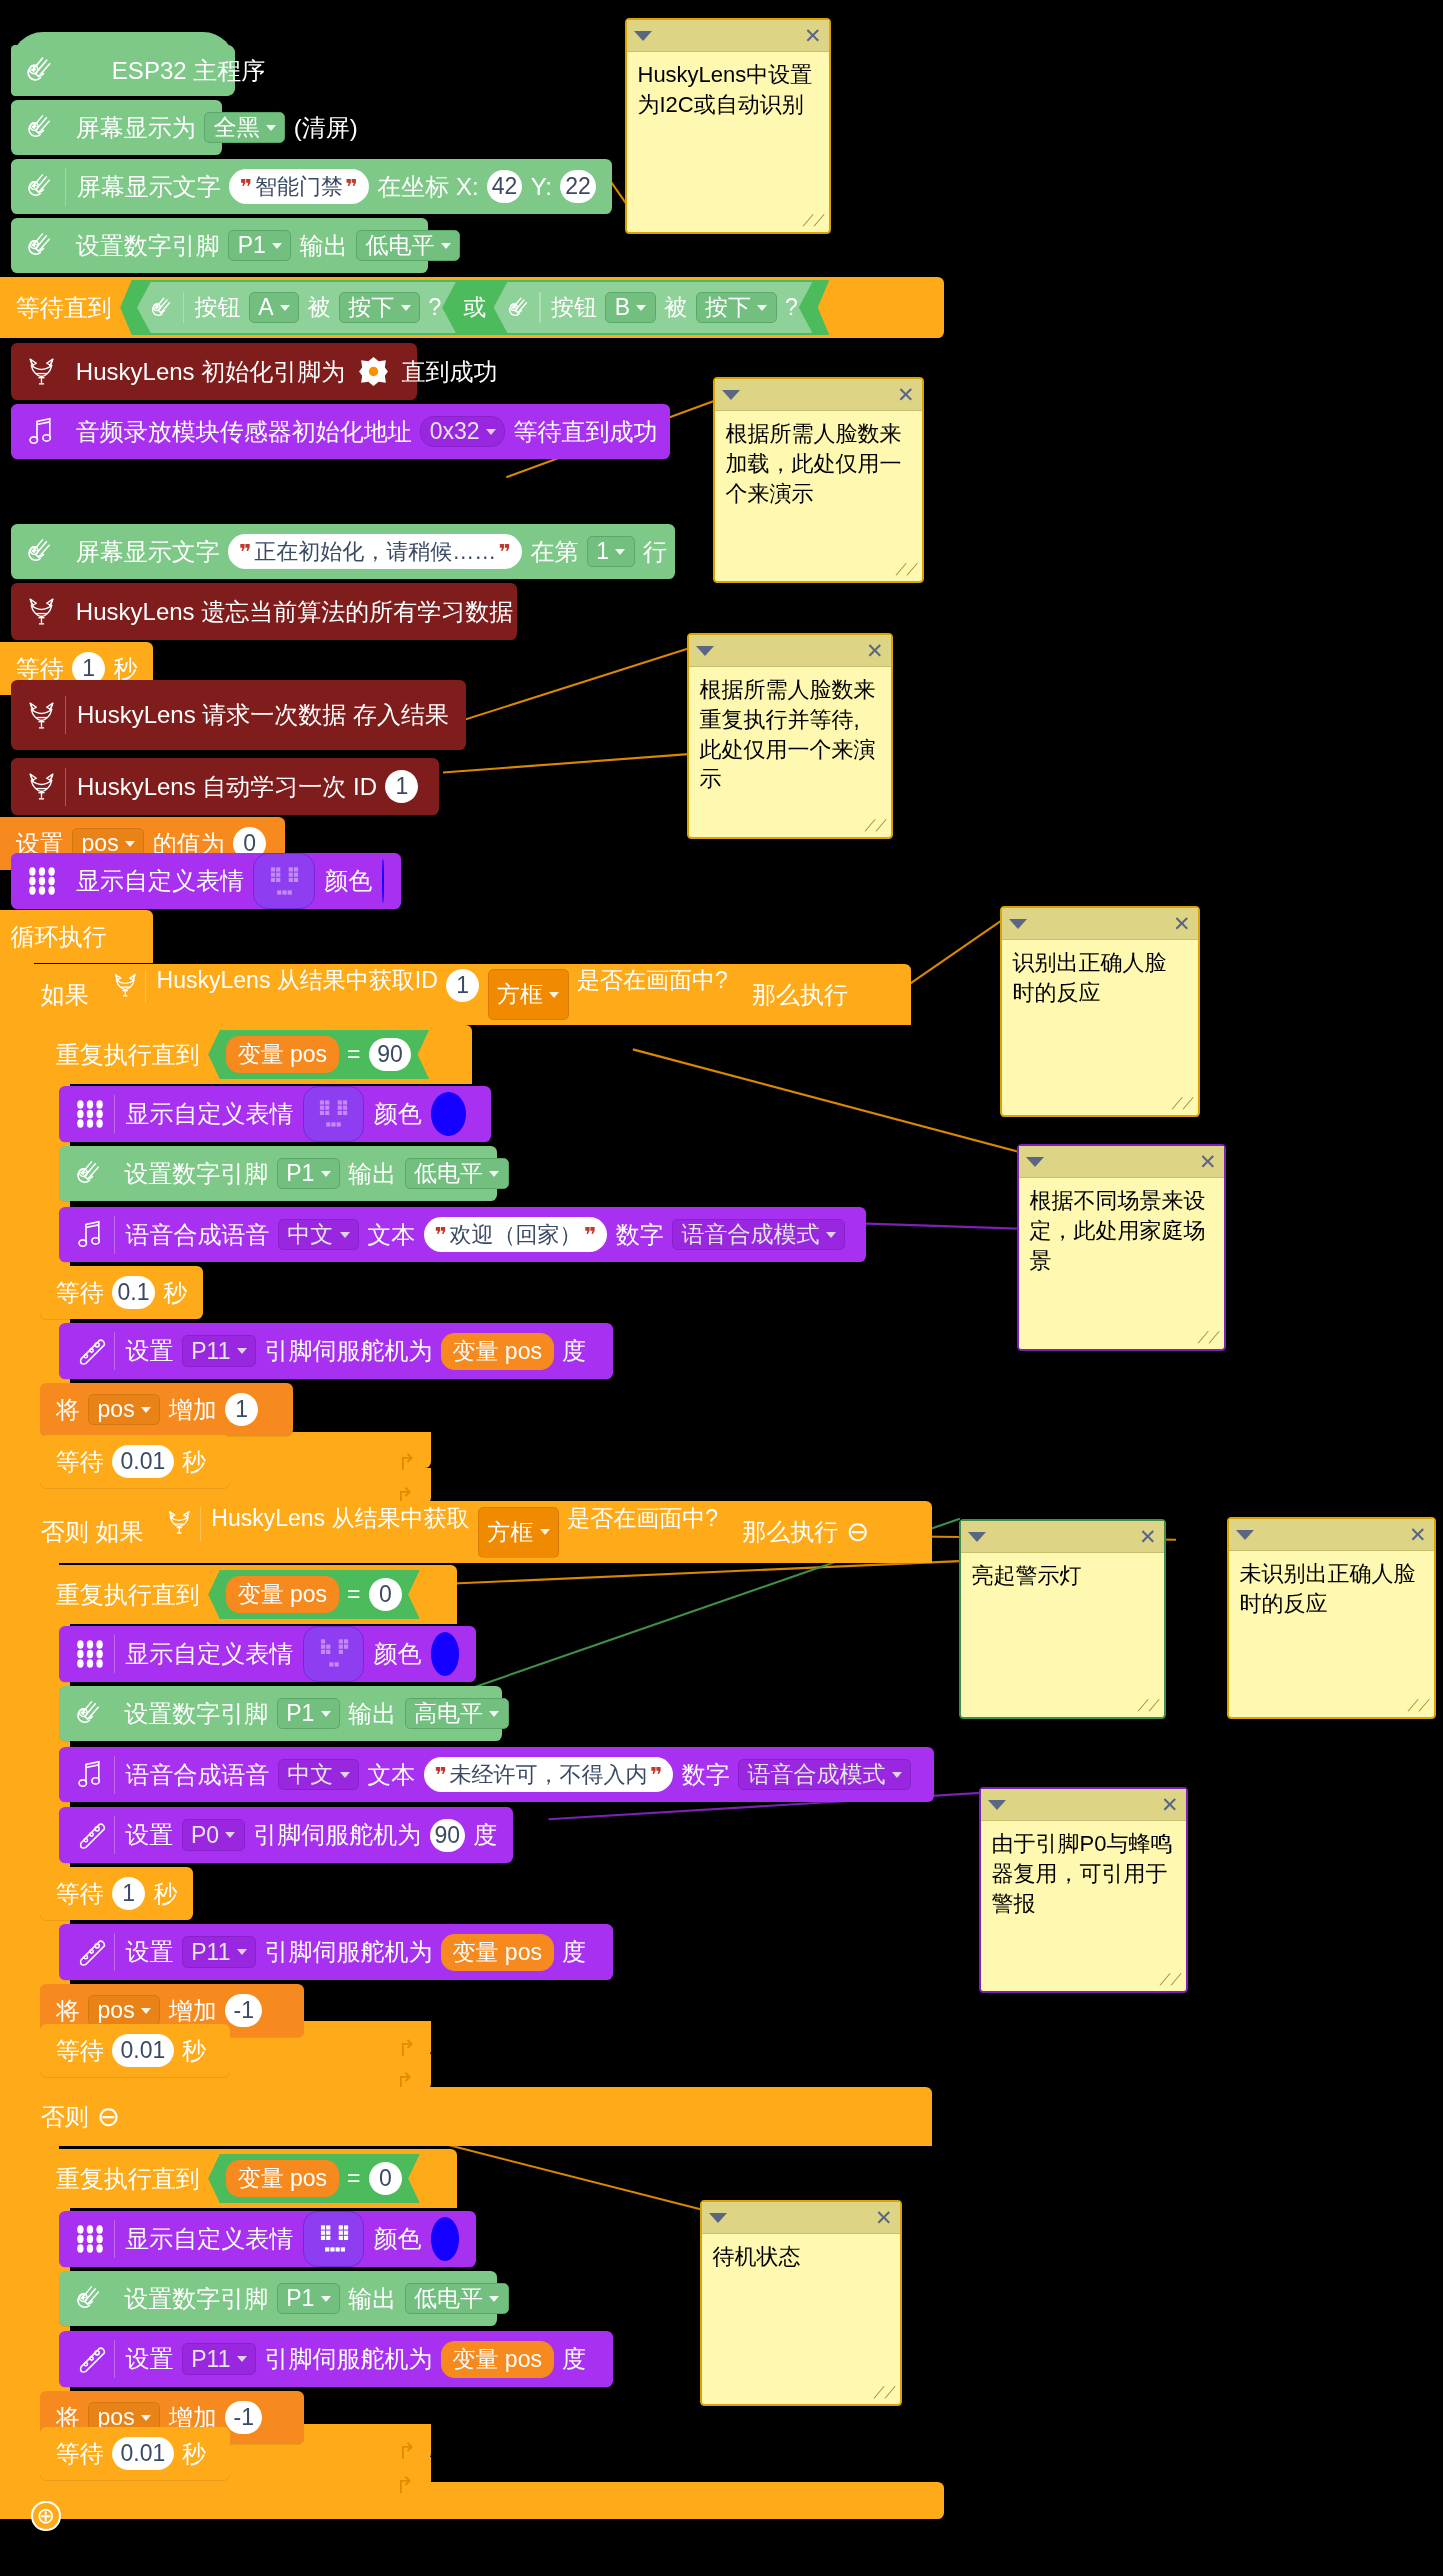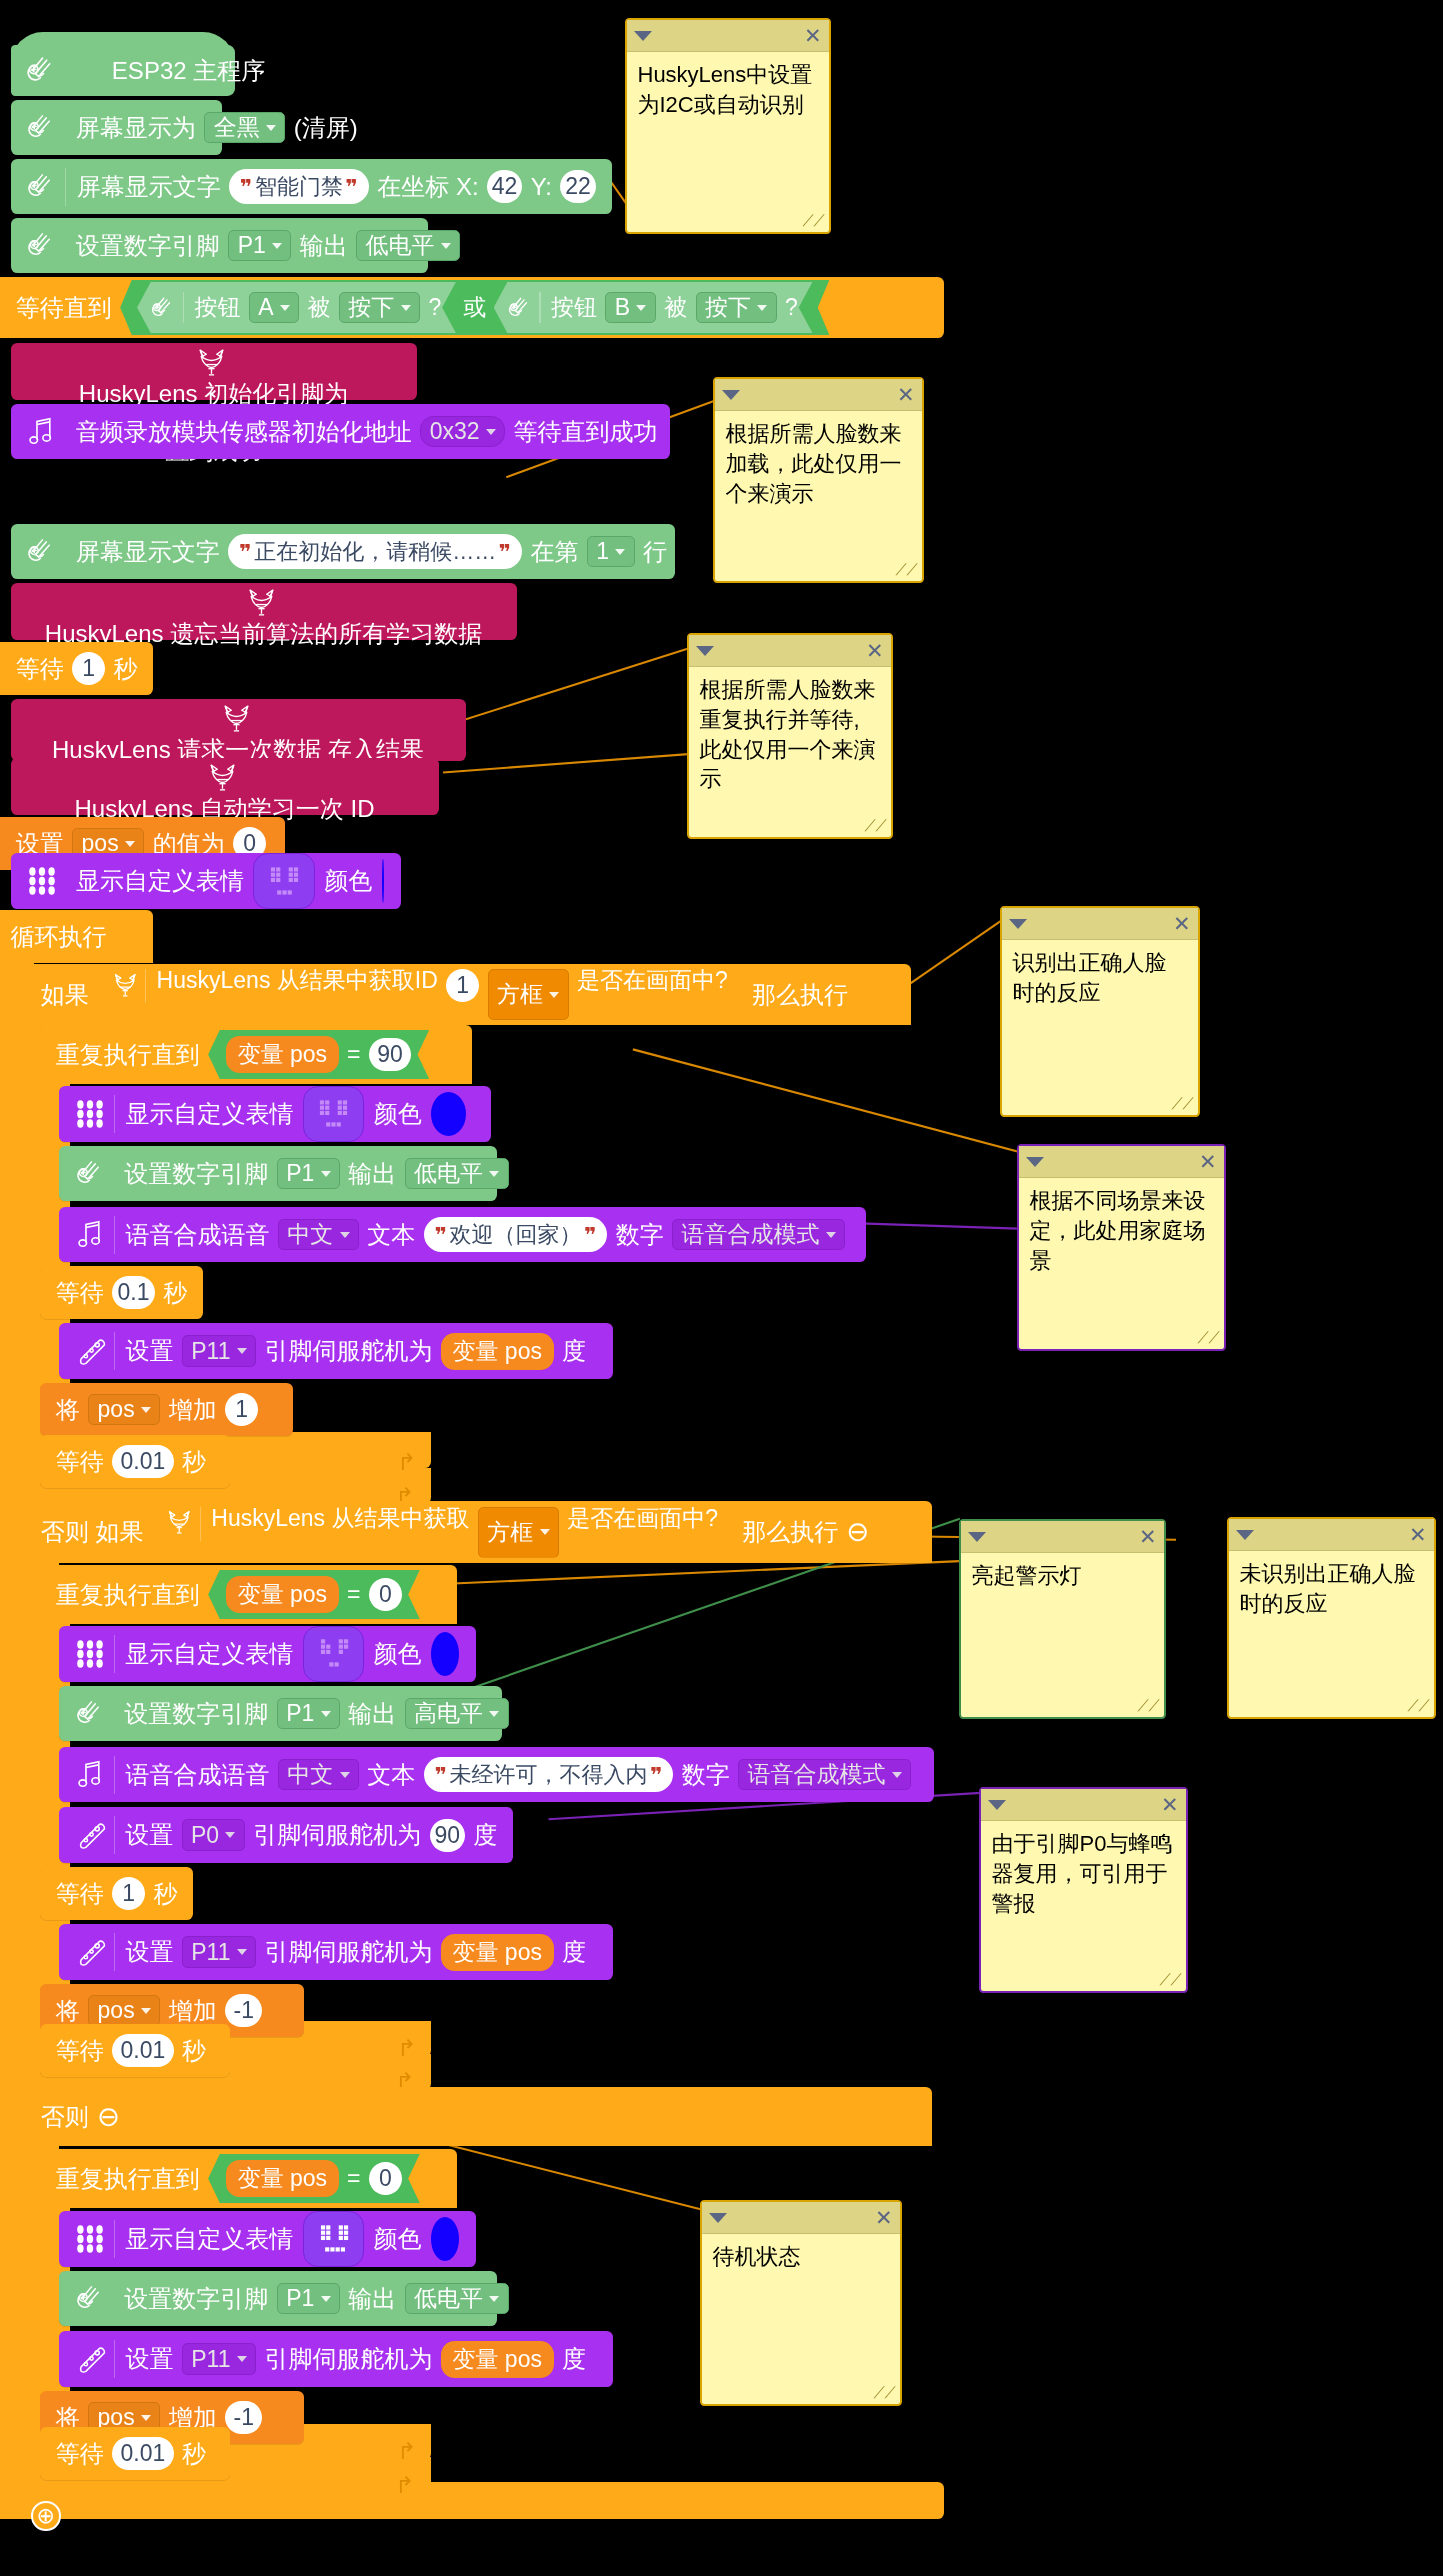--- a/index.html
+++ b/index.html
@@ -18,21 +18,21 @@
     padding:0 11.6px; white-space:nowrap;
     box-shadow:0 0.5px 0 rgba(0,0,0,.18);
   }
   .blk .lbl { padding:0 4.2px; }
   .blk .icon { width:39px; height:39px; flex:0 0 39px; margin-right:3.2px;
                display:flex; align-items:center; justify-content:center; }
   .blk .sep { width:1.1px; height:38px; background:rgba(255,255,255,.28); margin:0 6.3px 0 1.1px; }
 
   
   .c-green   { background:#7ec888; }
-  .c-orange2 { background:#be185d;flex-direction:column; }
+  .c-orange2 { background:#7f1d1d; }
   .c-varor   { background:#f68a1f; }
   .c-purple  { background:#a830f0; }
   .c-ctrl    { background:#ffab19; }
 
   
   .chip {
     display:inline-flex; align-items:center; justify-content:center;
     border-radius:5.3px; padding:3.2px 8.4px; margin:0 4.2px; font-size:23px;
     border:1.1px solid rgba(0,0,0,.12);
   }
@@ -358,21 +358,21 @@
     <span class="sep"></span>
     <span class="lbl">HuskyLens 遗忘当前算法的所有学习数据</span>
   </div>
 
   <div class="blk c-ctrl" style="left:0px;top:642px;width:153px;height:53px;border-radius:0 6.3px 6.3px 0;">
     <span class="lbl">等待</span>
     <span class="num">1</span>
     <span class="lbl">秒</span>
   </div>
 
-  <div class="blk c-orange2" style="left:10.5px;top:699px;width:455px;height:62px;">
+  <div class="blk c-orange2" style="left:10.5px;top:680px;width:455px;height:70px;">
     <span class="icon">
       <svg width="33" height="33" viewBox="0 0 64 64">
           <g fill="none" stroke="#fff" stroke-width="2.6" stroke-linejoin="round">
         <path d="M10 8 L16 22 M54 8 L48 22"></path>
             <path d="M10 8 L14 20 L22 16 Z"></path>
             <path d="M54 8 L50 20 L42 16 Z"></path>
         <path d="M12 20 q20 16 40 0 q-4 18 -20 22 q-16 -4 -20 -22Z"></path>
         <path d="M20 36 h24"></path>
             <path d="M26 44 h12"></path>
             <path d="M32 40 v14"></path>

